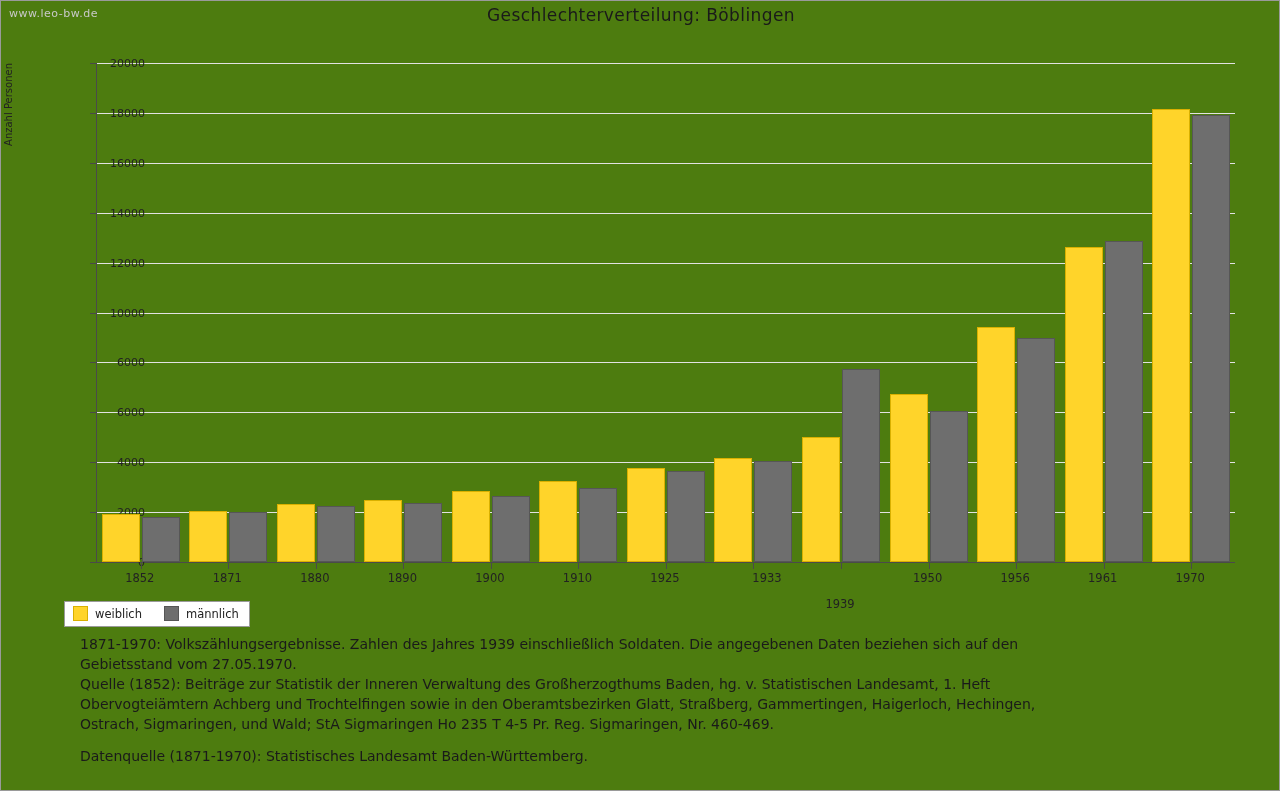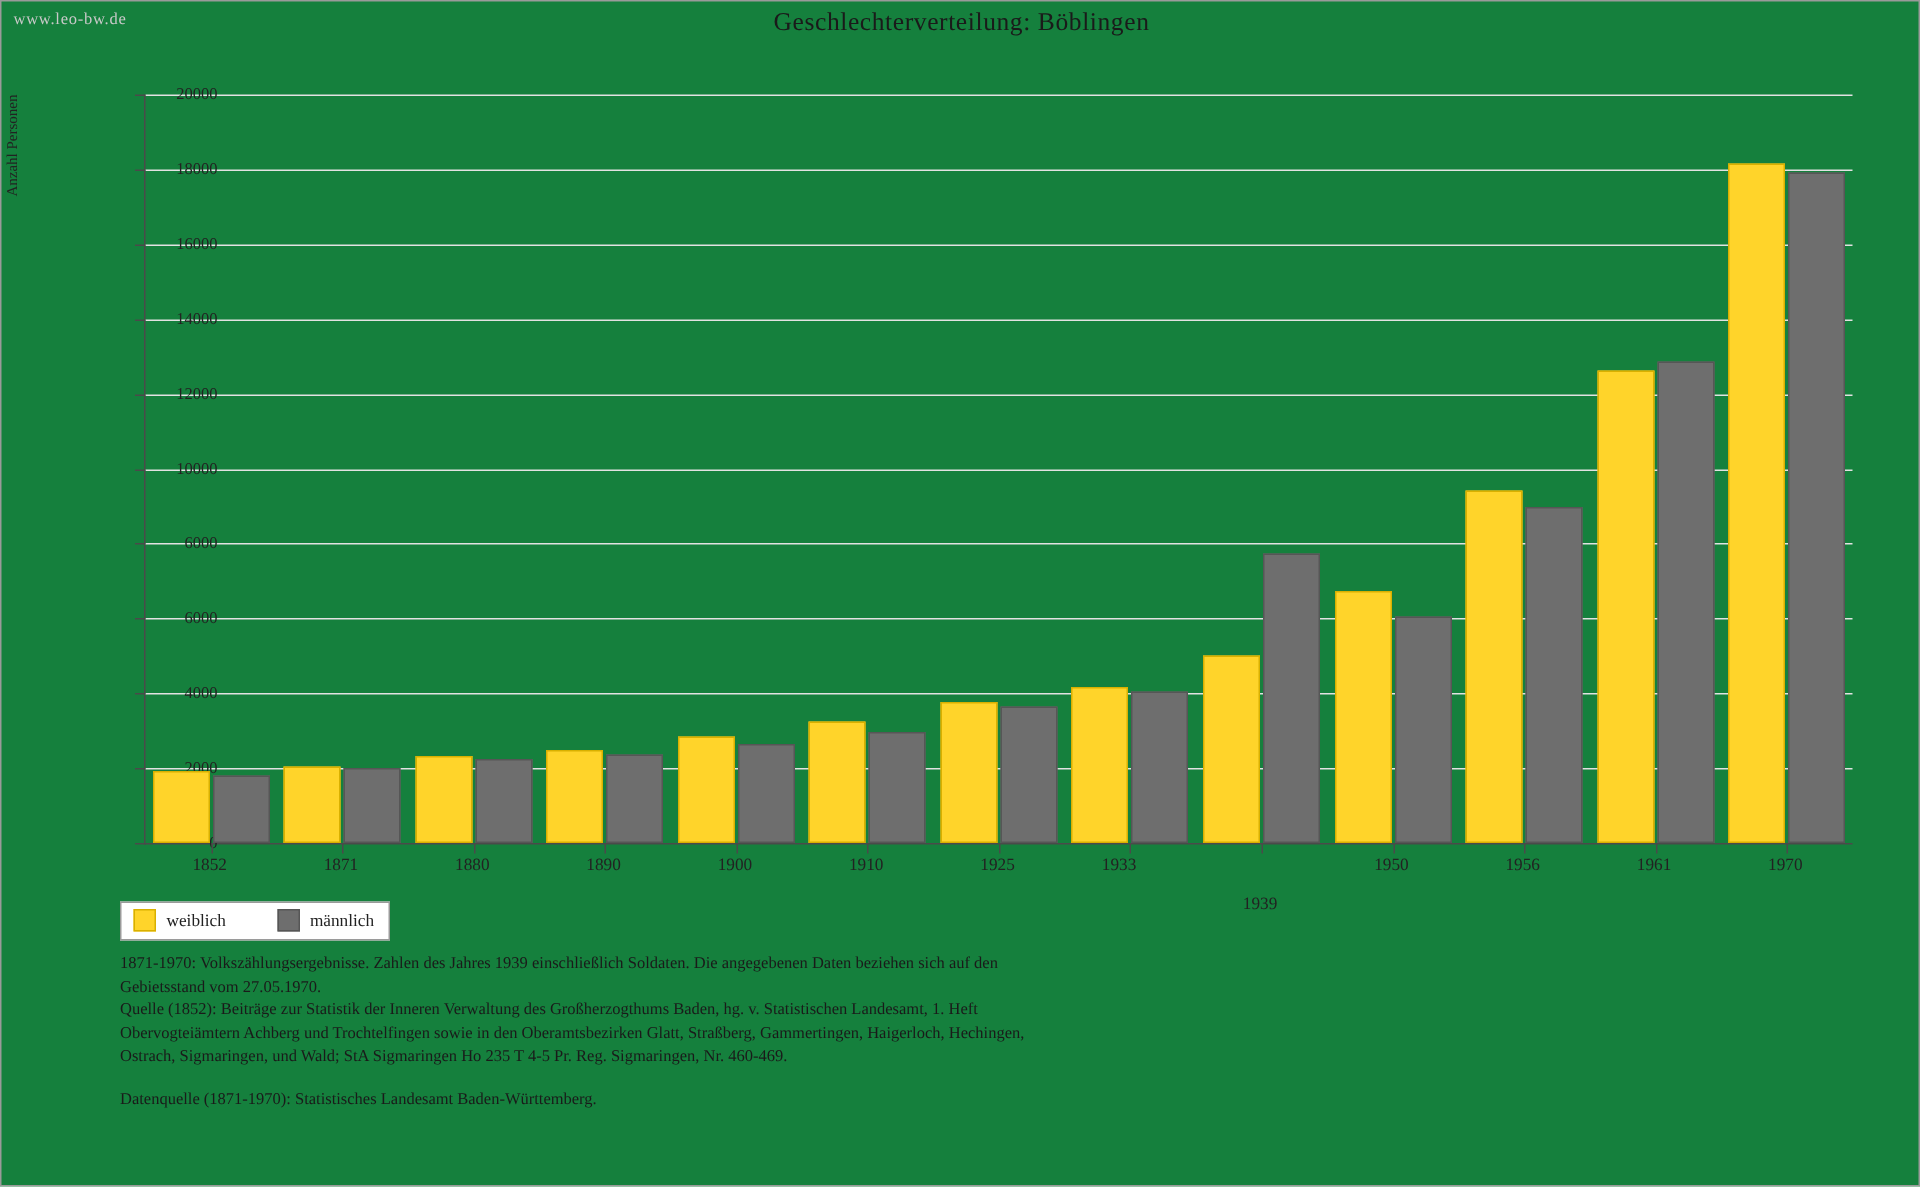--- a/index.html
+++ b/index.html
@@ -9,23 +9,22 @@
   }
   body {
     font-family: "DejaVu Sans", "Liberation Sans", sans-serif;
   }
   #page {
     position: relative;
     width: 1280px;
     height: 791px;
     box-sizing: border-box;
     border: 1px solid #9a9a9a;
-    background: #15803d;
+    background: #4d7c0f;
     overflow: hidden;
-    font-family: Liberation Serif, serif;
   }
   #watermark {
     position: absolute;
     left: 8px;
     top: 6px;
     font-size: 11px;
     color: #c9c9c9;
     letter-spacing: 0.5px;
   }
   #chart-title {
@@ -118,49 +117,49 @@
     position: absolute;
     top: 570px;
     font-size: 11.5px;
     color: #222;
     text-align: center;
     transform: translateX(-50%);
     white-space: nowrap;
   }
   #legend {
     position: absolute;
-    left: 79px;
+    left: 63px;
     top: 600px;
     border: 1px solid #9a9a9a;
     background: #fff;
     padding: 4px 10px 5px 8px;
     display: flex;
     align-items: center;
-    gap: 34px;
+    gap: 22px;
     font-size: 11.5px;
     color: #222;
   }
   .legend-item {
     display: flex;
     align-items: center;
     gap: 7px;
   }
   .swatch {
     width: 13px;
     height: 13px;
     display: inline-block;
   }
   .swatch.f { background: #ffd42a; border: 1px solid #d9b000; }
   .swatch.m { background: #6e6e6e; border: 1px solid #565656; }
   #footnotes {
     position: absolute;
     left: 79px;
     top: 634px;
     width: 1130px;
-    font-size: 11px;
+    font-size: 14px;
     color: #1a1a1a;
     line-height: 1.42;
   }
   #footnotes .block { margin-bottom: 0; }
   #footnotes .spacer { height: 13px; }
 </style>
 </head>
 <body>
 
 <div id="page">
@@ -278,21 +277,21 @@
   </div>
 
   <div id="xlabels">
       <div class="xtick-label" style="left: 138.769px;">1852</div>
       <div class="xtick-label" style="left: 226.308px;">1871</div>
       <div class="xtick-label" style="left: 313.846px;">1880</div>
       <div class="xtick-label" style="left: 401.385px;">1890</div>
       <div class="xtick-label" style="left: 488.923px;">1900</div>
       <div class="xtick-label" style="left: 576.462px;">1910</div>
       <div class="xtick-label" style="left: 664px;">1925</div>
-      <div class="xtick-label" style="left: 745px;">1933</div>
+      <div class="xtick-label" style="left: 766px;">1933</div>
       <div class="xtick-label" style="left: 839.077px; margin-top: 26px;">1939</div>
       <div class="xtick-label" style="left: 926.615px;">1950</div>
       <div class="xtick-label" style="left: 1014.15px;">1956</div>
       <div class="xtick-label" style="left: 1101.69px;">1961</div>
       <div class="xtick-label" style="left: 1189.23px;">1970</div>
     </div>
 
   <div id="legend">
     <div class="legend-item">
       <span class="swatch f"></span>

